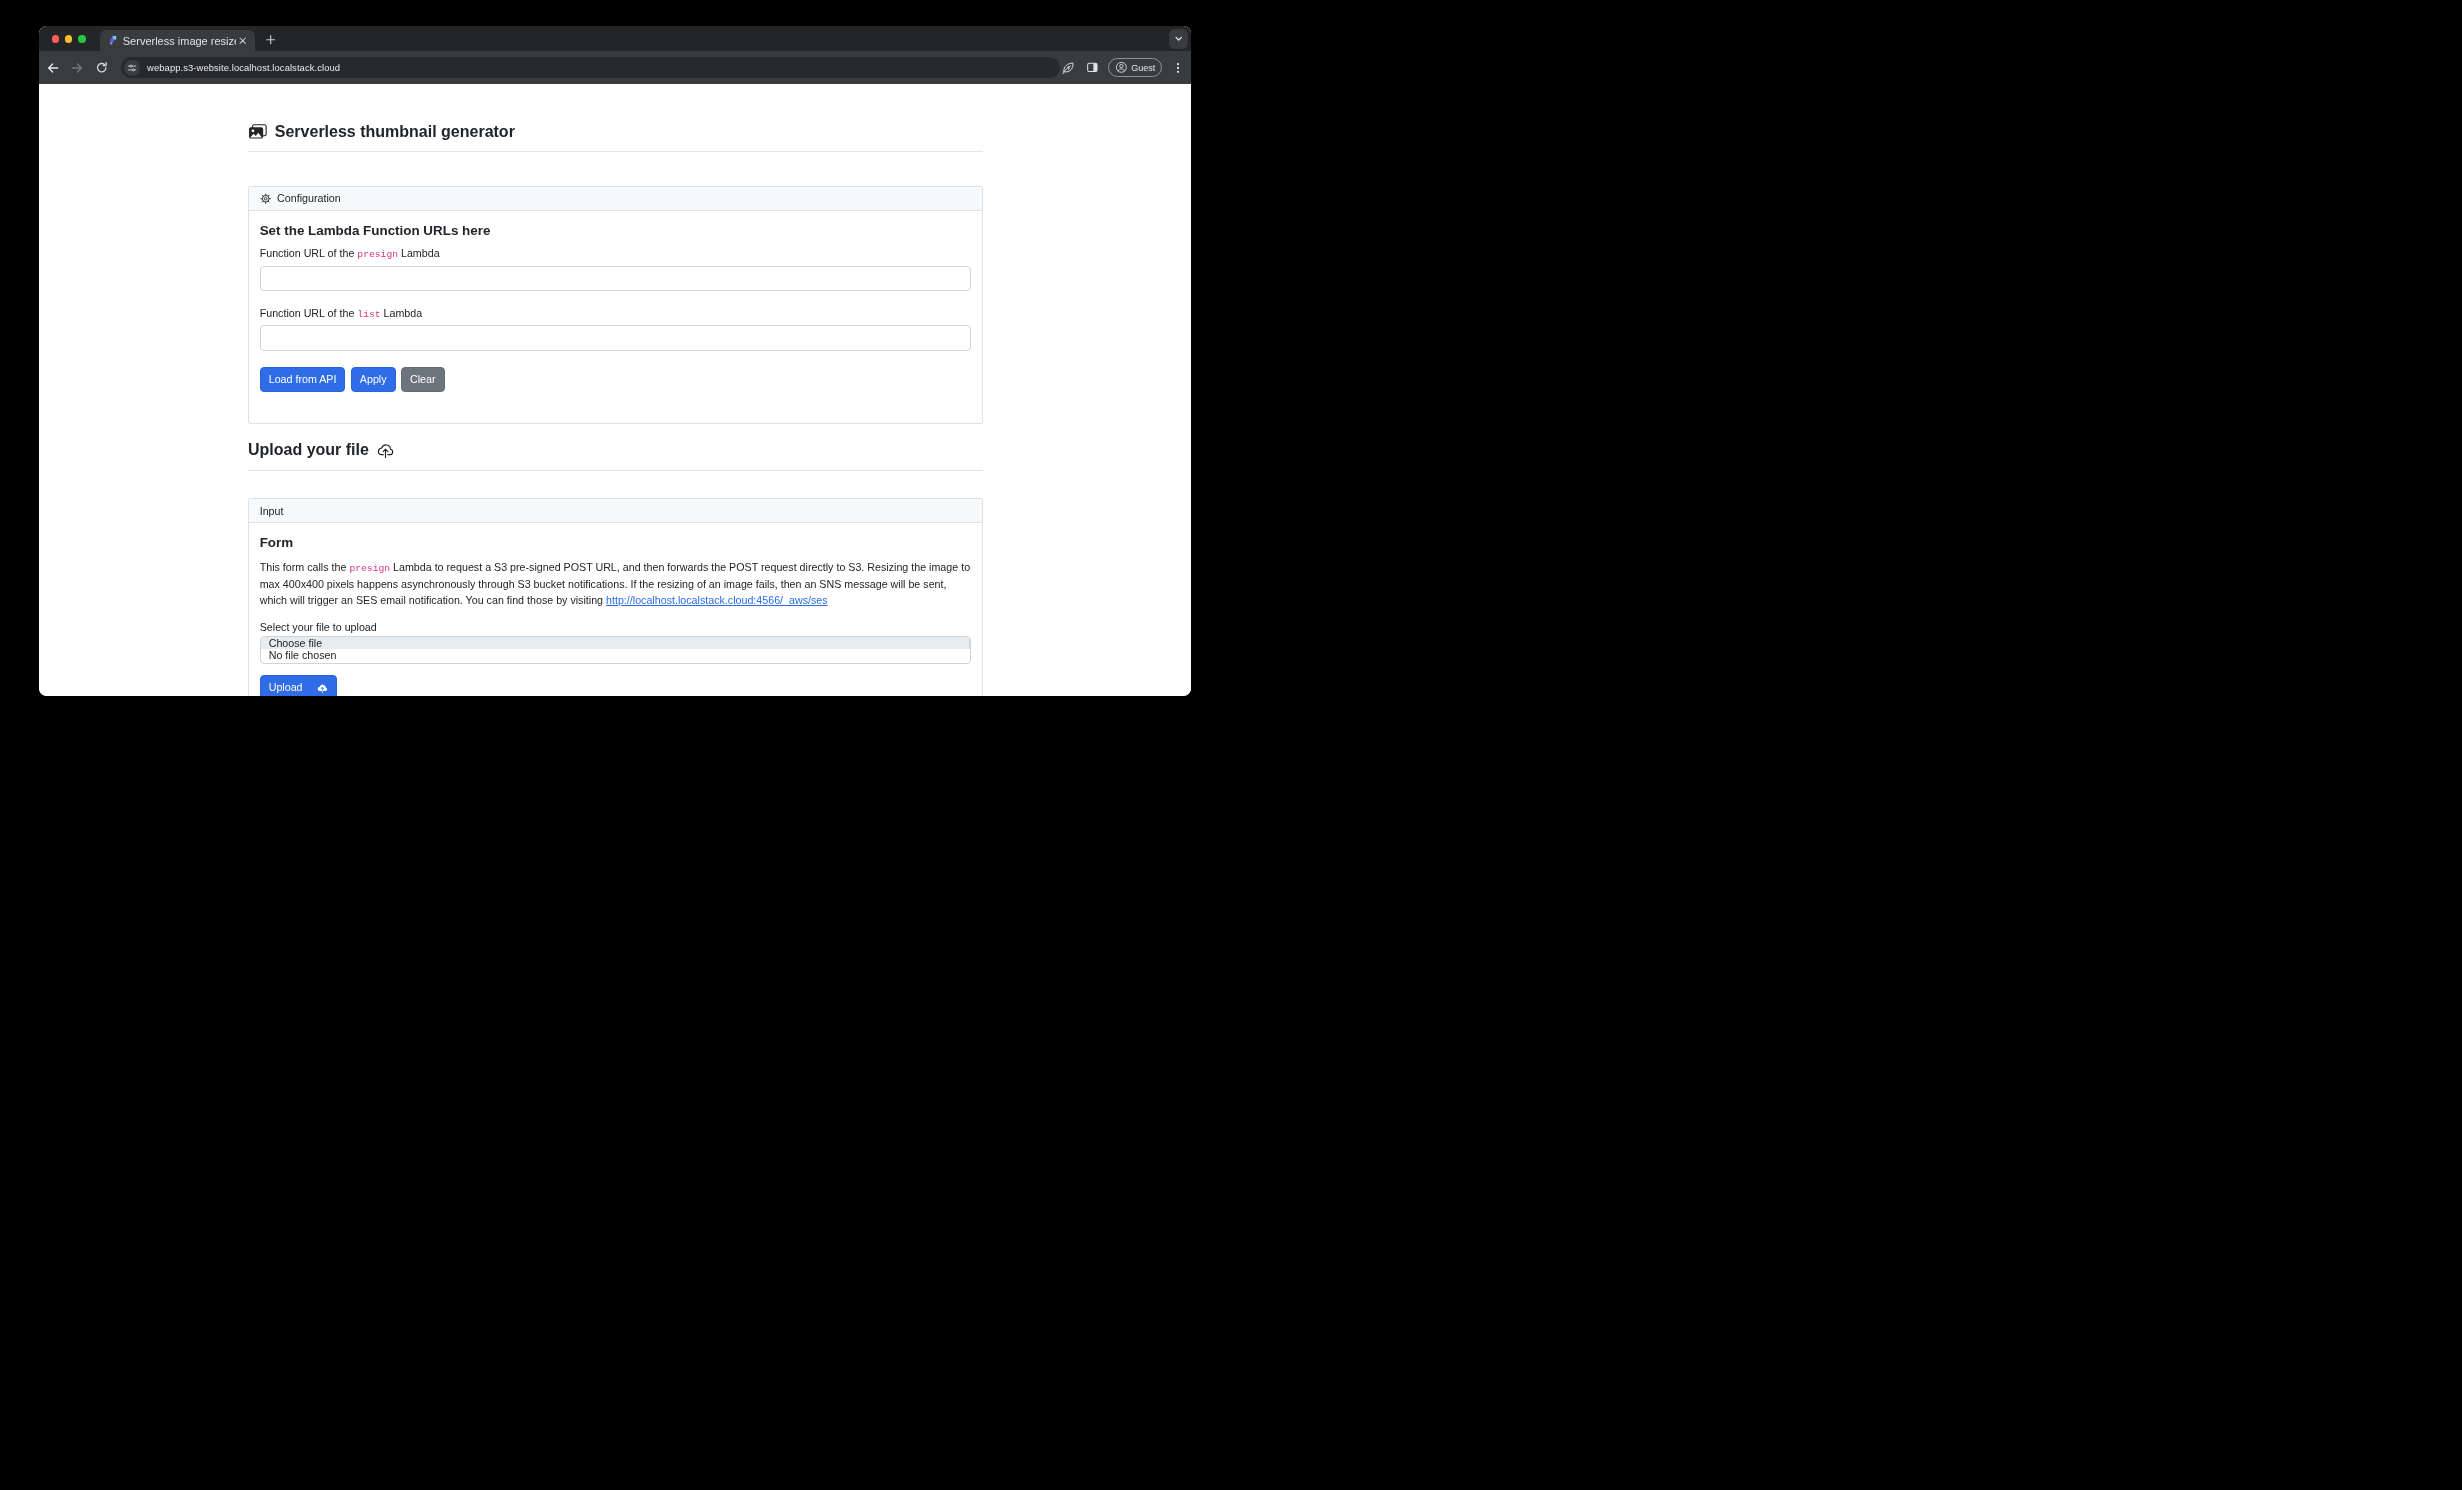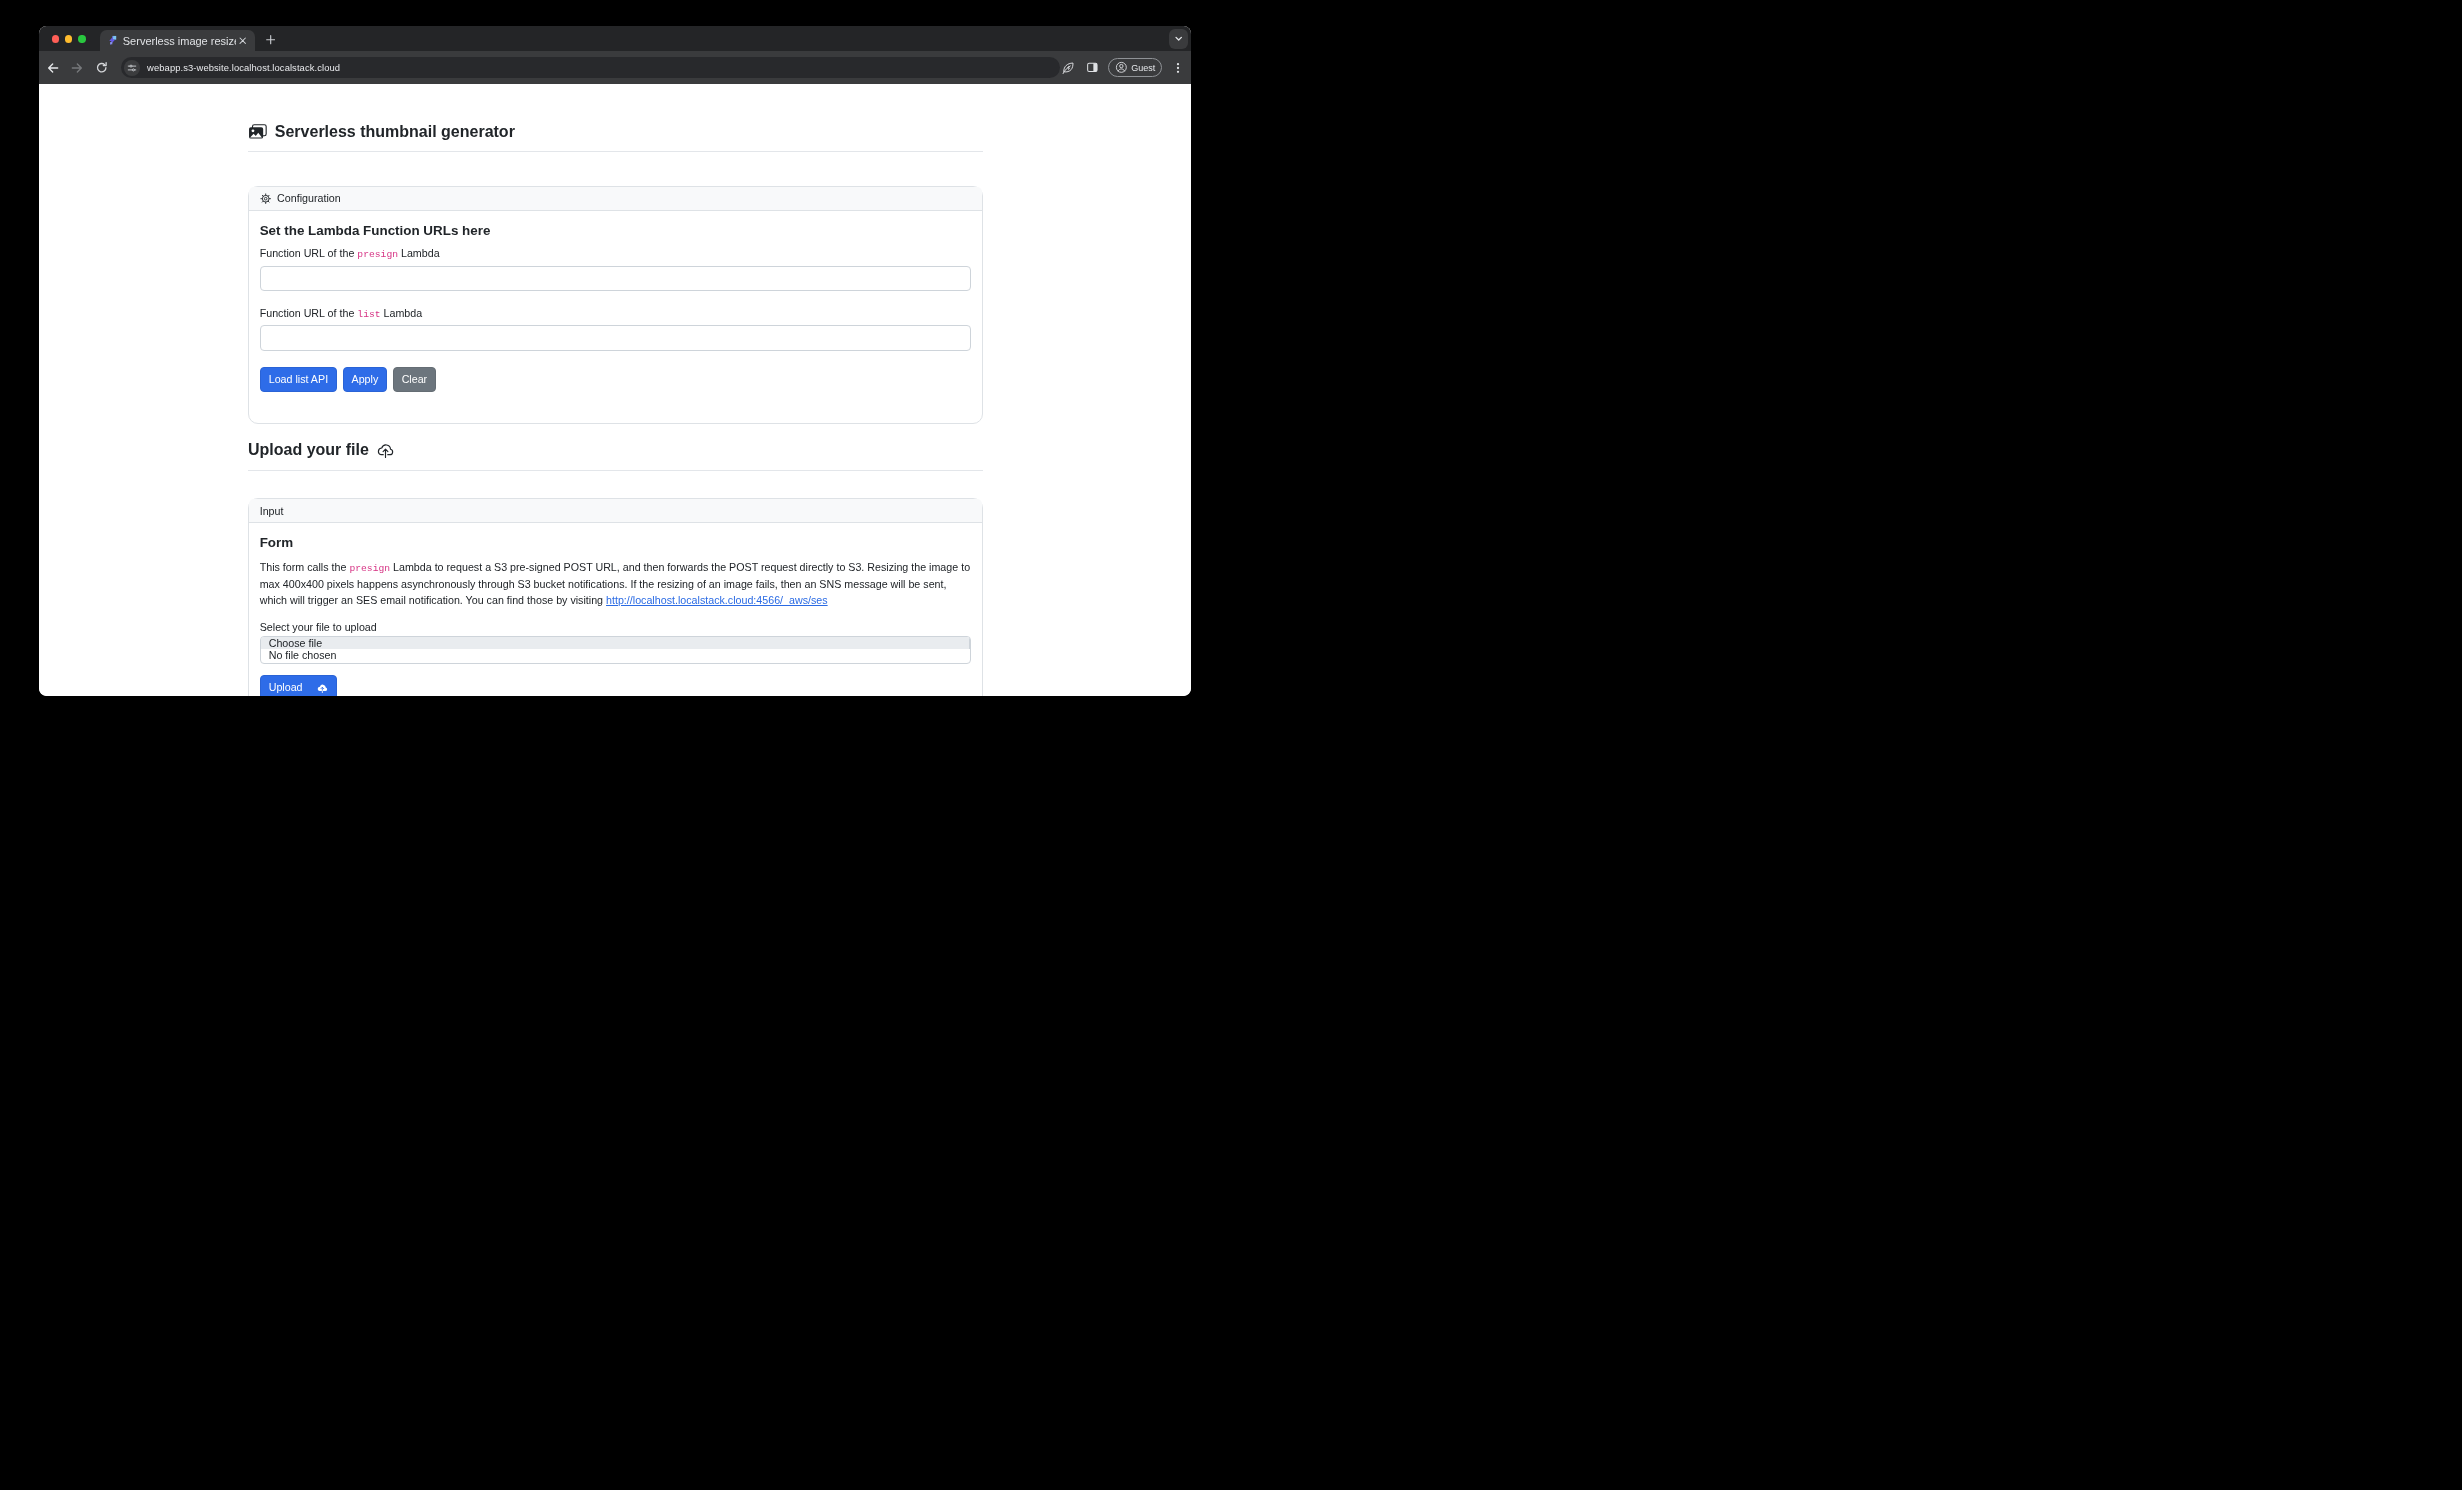--- a/index.html
+++ b/index.html
@@ -31,21 +31,21 @@
   .tbicon{position:absolute;top:8px;width:16.7px;height:16.7px;display:flex;align-items:center;justify-content:center;}
   .ic-leaf{left:1021px;} .ic-panel{left:1045px;} .ic-dots{left:1131px;}
   .guest{position:absolute;left:1069px;top:6.7px;width:54px;height:19px;border:0.7px solid #8f9296;border-radius:10px;
          display:flex;align-items:center;justify-content:center;gap:4px;box-sizing:border-box;}
   .guest span{font-size:9px;color:#e4e6e9;}
   
   .content{height:612px;background:#fff;overflow:hidden;}
   .container{margin-left:209px;width:735px;padding-top:38px;color:#212529;}
   .page-title{font-size:16px;font-weight:600;margin:0 0 9.4px 0;display:flex;align-items:center;gap:7.4px;line-height:1.2;}
   hr{border:0;border-top:0.7px solid #e3e6ea;margin:0;}
-  .card{border:0.7px solid #dee2e6;border-radius:10px;background:#fff;}
+  .card{border:0.7px solid #dee2e6;border-radius:2px;background:#fff;}
   .card-config{margin-top:34px;}
   .card-header{background:#f8f9fa;border-bottom:0.7px solid #dee2e6;padding:5.4px 10.7px;font-size:10.7px;
                display:flex;align-items:center;gap:6px;border-radius:4.7px 4.7px 0 0;}
   .card-body{padding:10.7px;}
   .card-title{font-size:13.4px;font-weight:600;margin:1.3px 0 9.4px;}
   .form-label{font-size:10.7px;margin:0 0 5.4px;display:block;}
   code{font-family:"Liberation Mono","DejaVu Sans Mono",monospace;font-size:9.7px;color:#d63384;}
   .form-control{display:block;width:100%;box-sizing:border-box;height:25.4px;border:0.7px solid #ced4da;border-radius:4px;
                 padding:4px 8px;font-size:10.7px;color:#212529;margin:0 0 16px;outline:none;font-family:inherit;}
   .btn{display:inline-flex;align-items:center;justify-content:center;height:25.4px;padding:0 8px;border-radius:4px;
@@ -194,21 +194,21 @@
         <div class="card-body pad-bottom">
           <div class="card-title">Set the Lambda Function URLs here</div>
 
           <label class="form-label"><span>Function URL of the </span><code>presign</code><span> Lambda</span></label>
           <input class="form-control" type="text" value="" style="">
 
           <label class="form-label"><span>Function URL of the </span><code>list</code><span> Lambda</span></label>
           <input class="form-control" type="text" value="" style="">
 
           <div class="btn-row">
-            <button class="btn btn-primary">Load list API</button>
+            <button class="btn btn-primary">Load from API</button>
             <button class="btn btn-primary">Apply</button>
             <button class="btn btn-secondary">Clear</button>
           </div>
         </div>
       </div>
 
       <h2 class="section-heading">
         <span>Upload your file</span>
         <span>
           <svg width="19" height="17.4" viewBox="0 0 26 24">

